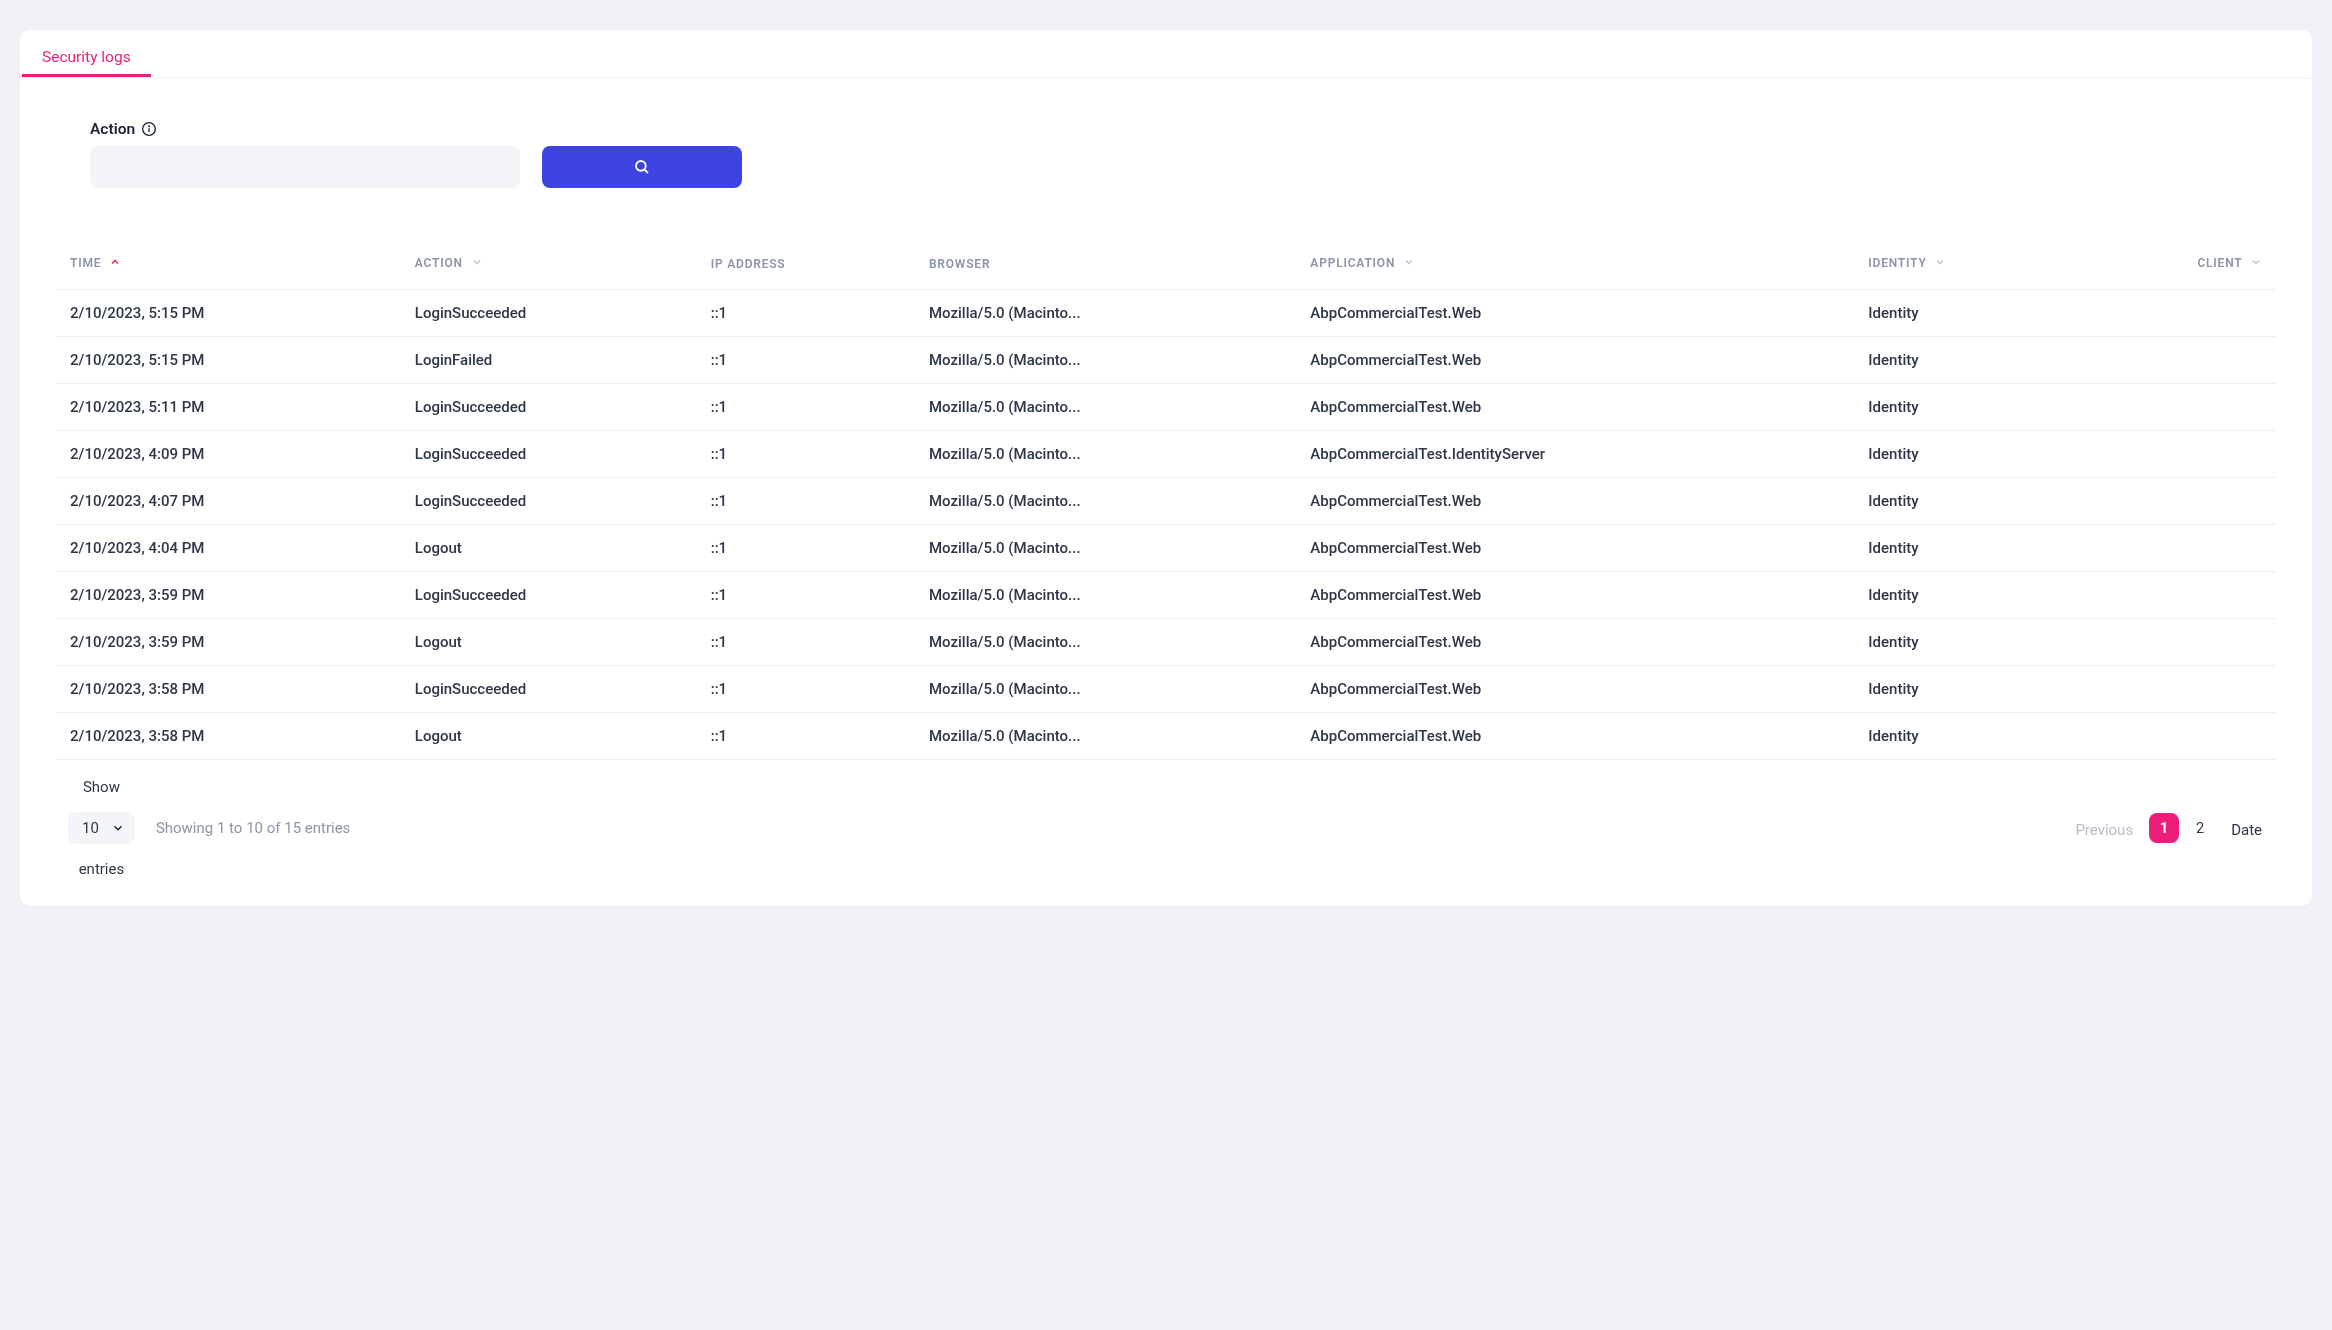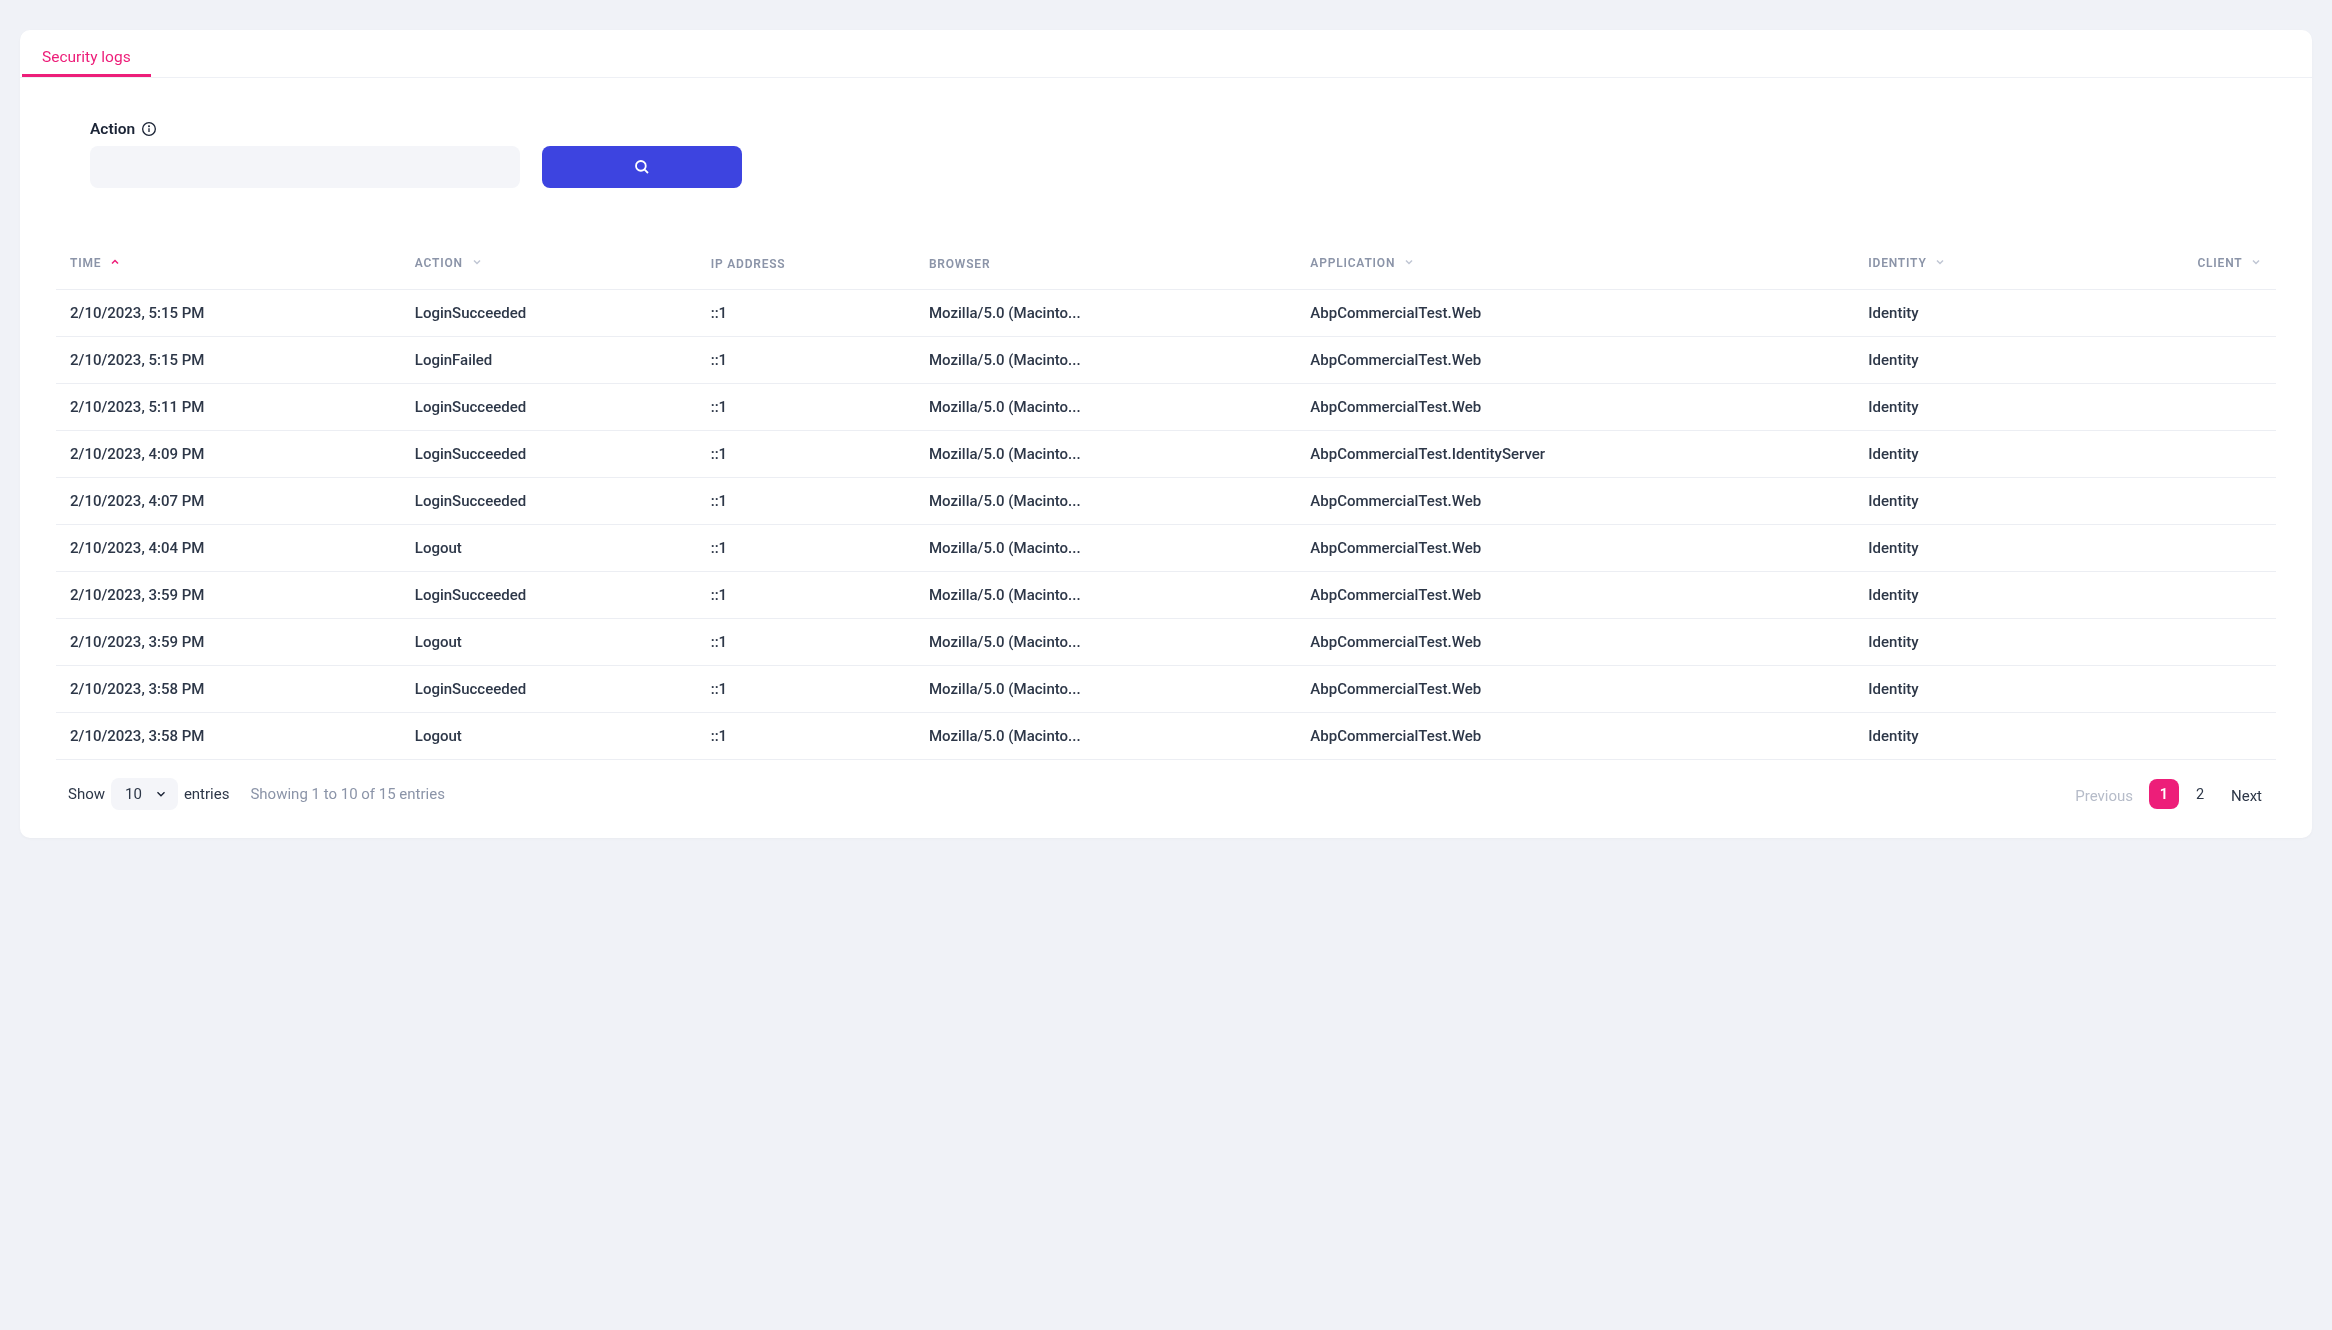--- a/index.html
+++ b/index.html
@@ -91,21 +91,21 @@
     }
     tbody td.right { text-align: right; }
     .footer {
       display: flex;
       align-items: center;
       padding: 18px 48px 28px;
       gap: 18px;
       font-size: 15px;
       color: #2d3748;
     }
-    .show-entries { display: flex; align-items: center; gap: 6px; }
+    .show-entries { display: flex; align-items: center; gap: 16px; flex-direction: column; }
     .page-size {
       position: relative;
       background: #f4f5f9;
       border-radius: 8px;
       height: 32px;
       padding: 0 36px 0 14px;
       display: flex;
       align-items: center;
       cursor: pointer;
       font-weight: 400;
@@ -319,17 +319,17 @@
       </div>
       <span>entries</span>
     </div>
     <div class="info">Showing 1 to 10 of 15 entries</div>
     <div class="pagination">
       <span class="pag-btn disabled">Previous</span>
       <div id="page-numbers" style="display:flex; gap:6px;">
           <div class="pag-num active">1</div>
           <div class="pag-num">2</div>
         </div>
-      <span class="pag-btn">Next</span>
+      <span class="pag-btn">Date</span>
     </div>
   </div>
 
 </div>
 
 </body></html>

